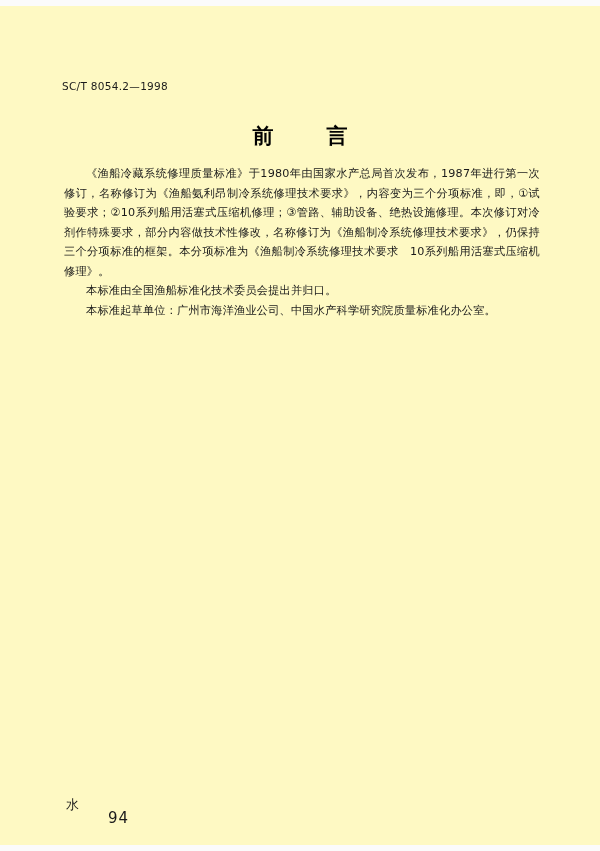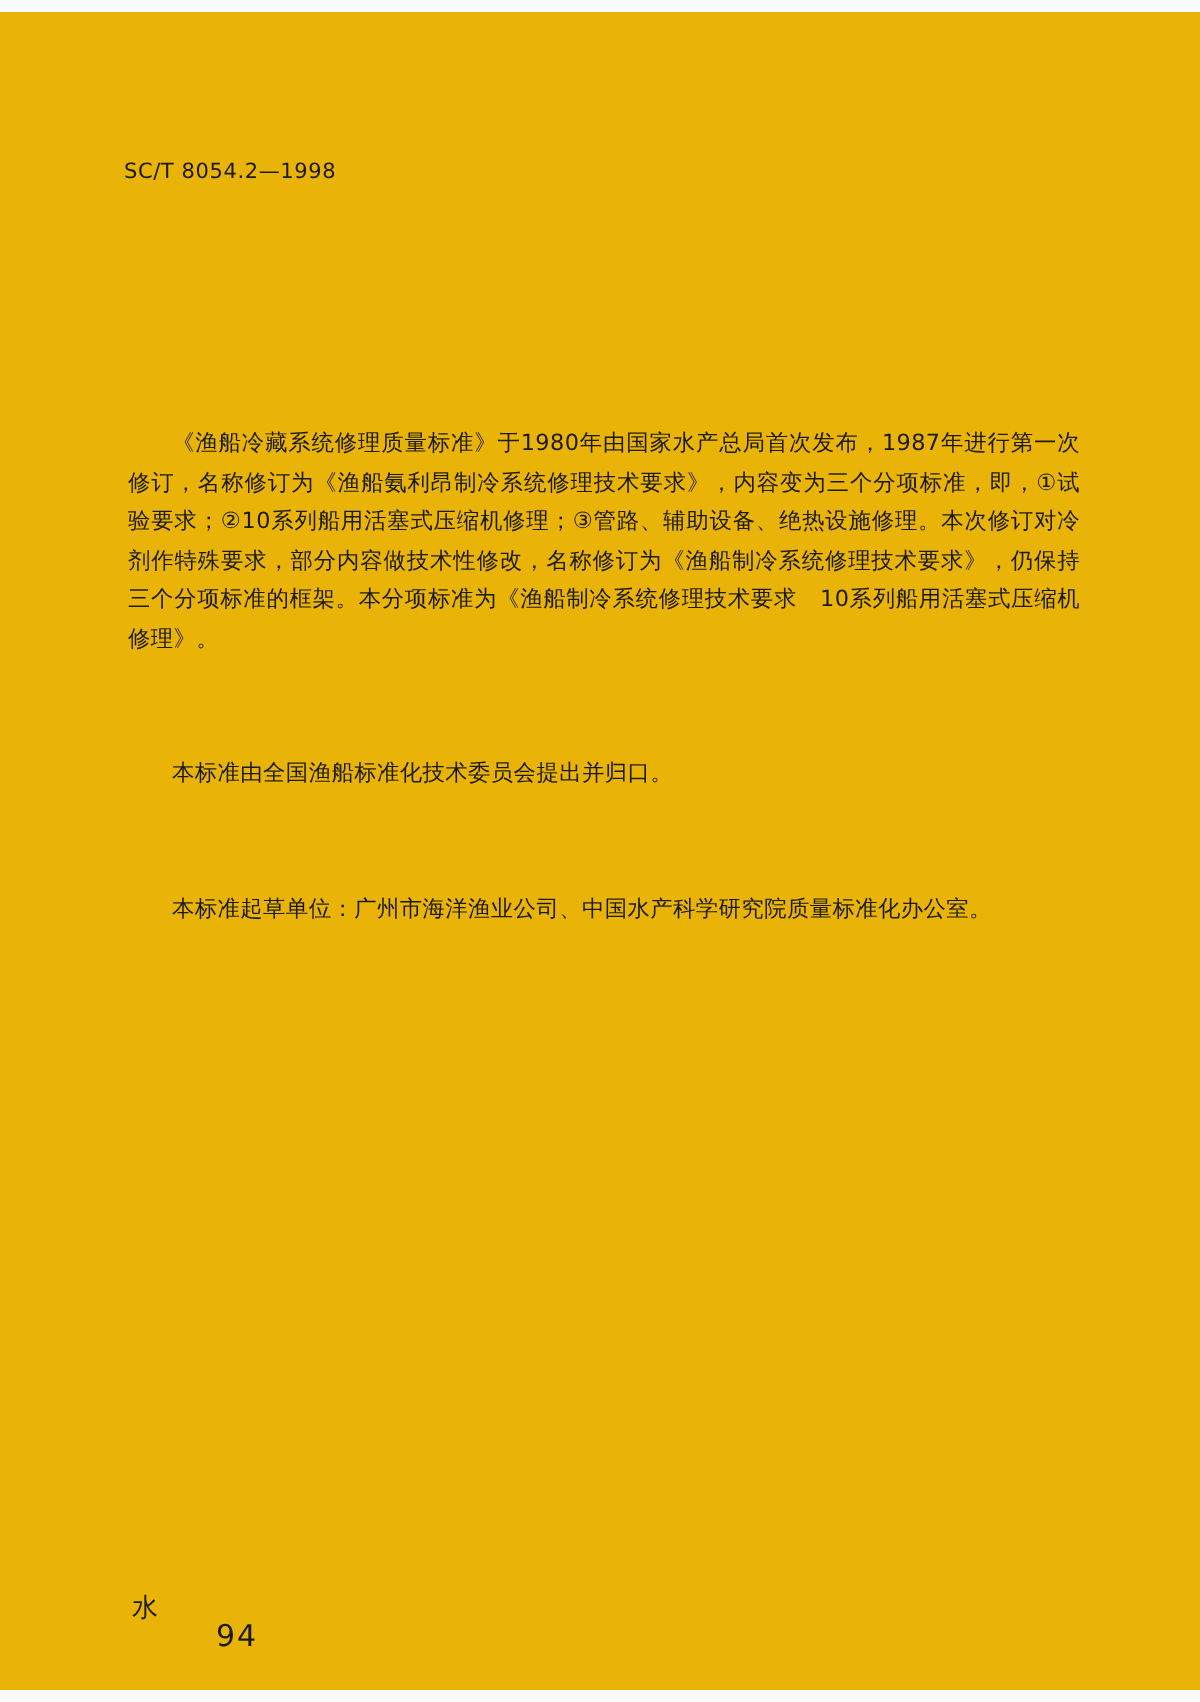--- a/index.html
+++ b/index.html
@@ -13,21 +13,21 @@
     position: relative;
     font-family: "DejaVu Sans", "Liberation Sans", sans-serif;
     color: #111;
     overflow: hidden;
   }
   .page {
     position: absolute;
     left: 0; top: 0;
     width: 600px;
     height: 851px;
-    background: #eab308;
+    background: #fef9c3;
   }
 
   
   .std-number {
     position: absolute;
     left: 62px;
     top: 80px;
     font-size: 10.5px;
     letter-spacing: 0.3px;
     font-family: "DejaVu Sans", "Liberation Sans", sans-serif;
@@ -61,21 +61,20 @@
     font-size: 11.2px;
     line-height: 19.5px;
     text-align: justify;
     text-justify: inter-ideograph;
     color: #1a1a1a;
     margin: 0 0 0 0;
     letter-spacing: 0.2px;
   }
   .para.indent {
     text-indent: 22px;
-    margin-top: 48px;
   }
 
   
   .footer-mark {
     position: absolute;
     left: 66px;
     bottom: 26px;
     font-size: 12px;
     color: #1a1a1a;
     line-height: 14px;
@@ -104,20 +103,21 @@
 </style>
 </head>
 <body>
 
 <div class="page">
 
   <div class="edge edge-top"></div>
 
   <div class="std-number">SC/T 8054.2—1998</div>
 
+  <div class="doc-title">前　言</div>
 
   <div class="body-block">
     <p class="para indent">《渔船冷藏系统修理质量标准》于1980年由国家水产总局首次发布，1987年进行第一次修订，名称修订为《渔船氨利昂制冷系统修理技术要求》，内容变为三个分项标准，即，①试验要求；②10系列船用活塞式压缩机修理；③管路、辅助设备、绝热设施修理。本次修订对冷剂作特殊要求，部分内容做技术性修改，名称修订为《渔船制冷系统修理技术要求》，仍保持三个分项标准的框架。本分项标准为《渔船制冷系统修理技术要求　10系列船用活塞式压缩机修理》。</p>
     <p class="para indent">本标准由全国渔船标准化技术委员会提出并归口。</p>
     <p class="para indent">本标准起草单位：广州市海洋渔业公司、中国水产科学研究院质量标准化办公室。</p>
   </div>
 
   <div class="footer-mark">
     <span class="glyph">水</span>
     <span class="num">94</span>

